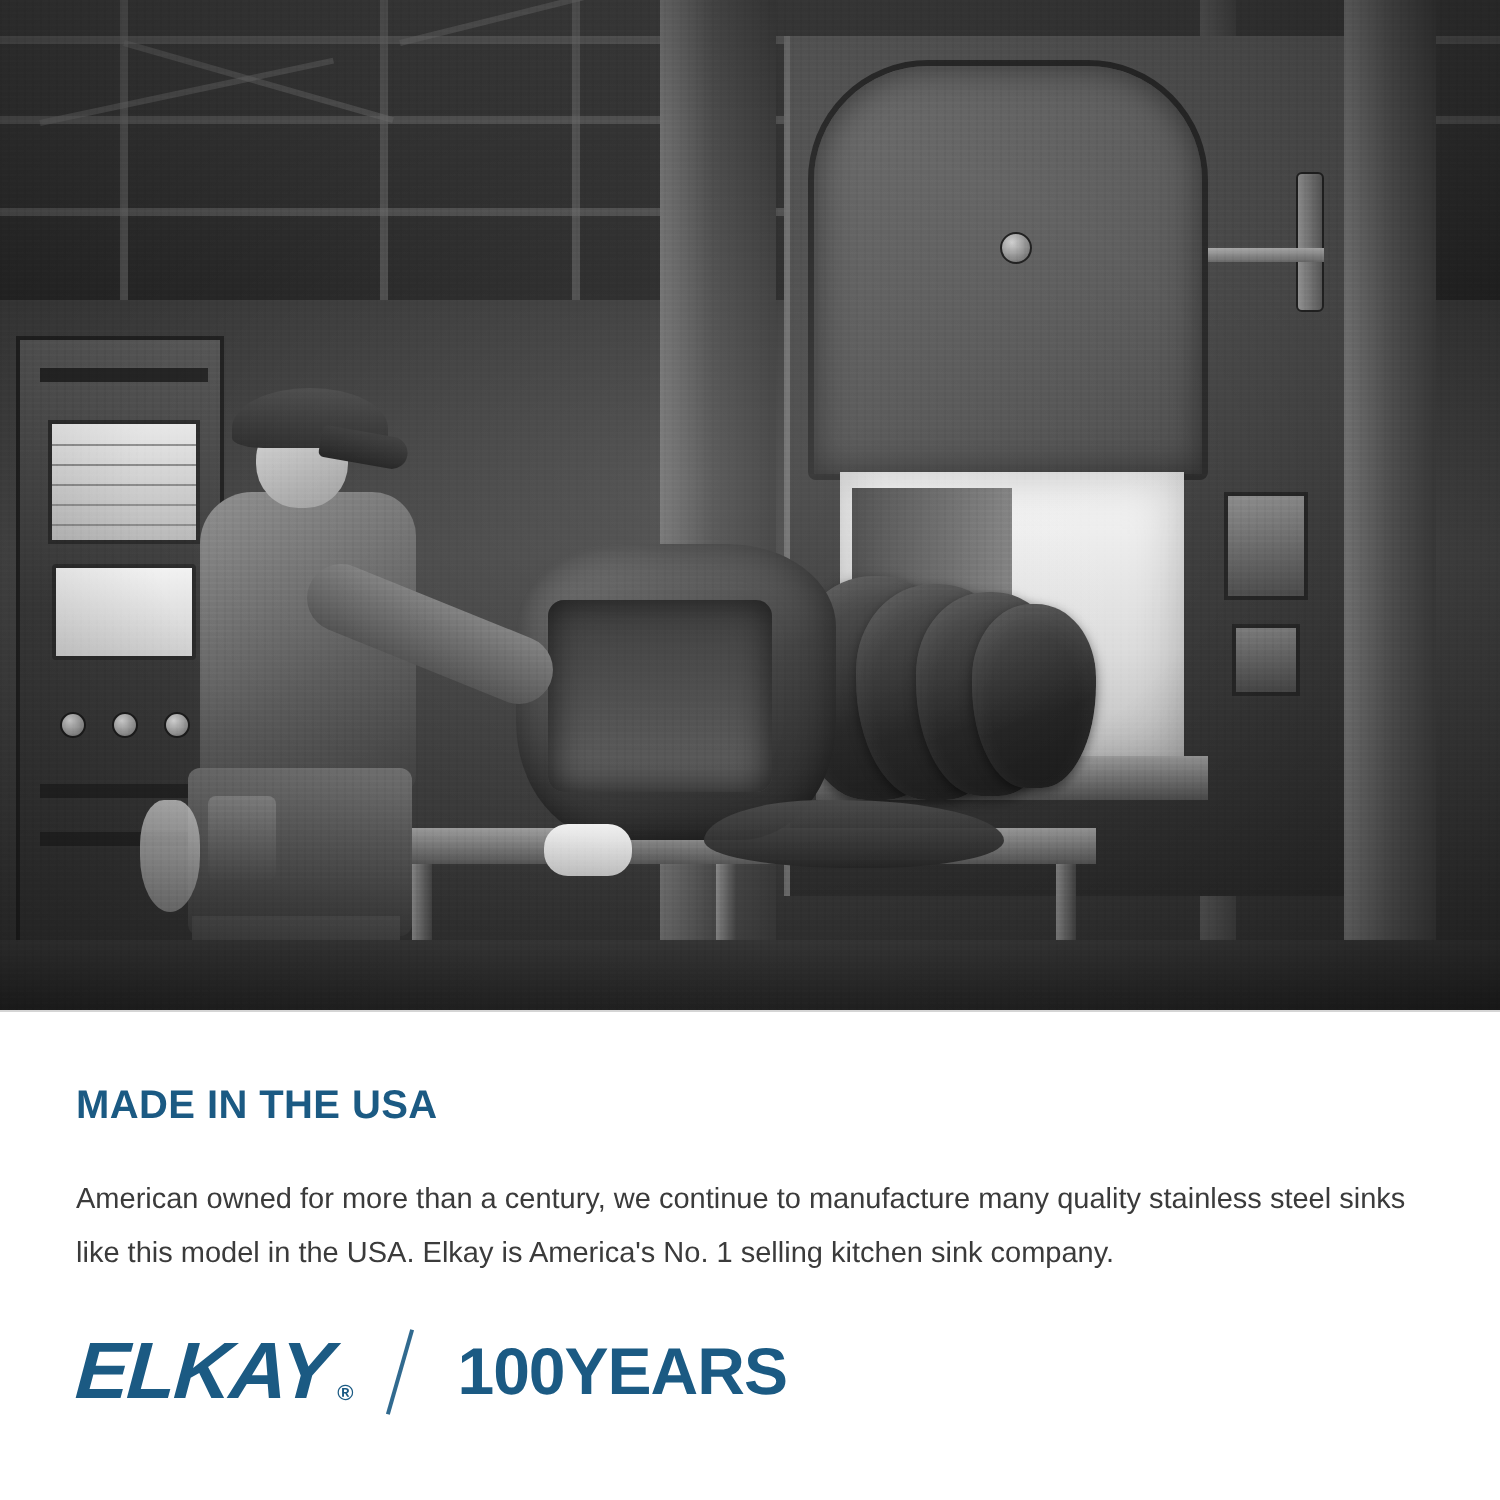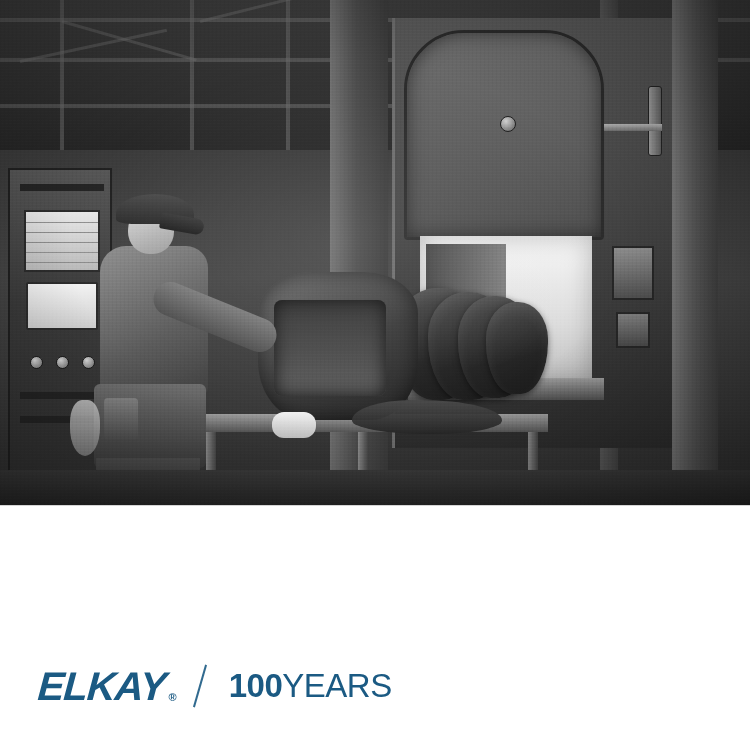--- a/index.html
+++ b/index.html
@@ -278,21 +278,21 @@
     font-weight:bold;
   }
   .slash {
     width:2px; height:44px; background:#1b5a83; transform:rotate(16deg);
     margin:0 10px 0 4px; opacity:.9;
   }
   .years {
     font-size:33px; color:#1b5a83; letter-spacing:-.5px; display:flex; align-items:baseline;
   }
   .years .num { font-weight:bold; }
-  .years .word { font-weight:normal; }
+  .years .word { font-weight:bold; }
 
   .usa-badge { display:flex; align-items:center; gap:9px; }
   .flag-circle {
     width:32px; height:32px; border-radius:50%;
     background:#c8202e;
     position:relative; overflow:hidden;
     border:1px solid #b01b27;
   }
   .flag-circle .stripe { position:absolute; left:0; width:100%; height:4px; background:#ffffff; }
   .flag-circle .canton {
@@ -384,20 +384,24 @@
       <div class="w-legs"></div>
 
       <div class="floor"></div>
       <div class="grain"></div>
       <div class="vignette"></div>
     </div>
   </div>
 
   <div class="divider"></div>
 
+  <div class="content">
+    <h2 class="headline">MADE IN THE USA</h2>
+    <p class="body-copy">American owned for more than a century, we continue to manufacture many quality stainless steel sinks like this model in the USA. Elkay is America's No. 1 selling kitchen sink company.</p>
+  </div>
 
   <div class="footer">
 
     <div class="brand-row">
       <div class="elkay-wrap">
         <span class="elkay">ELKAY</span>
         <span class="reg">®</span>
       </div>
       <div class="slash"></div>
       <div class="years">

